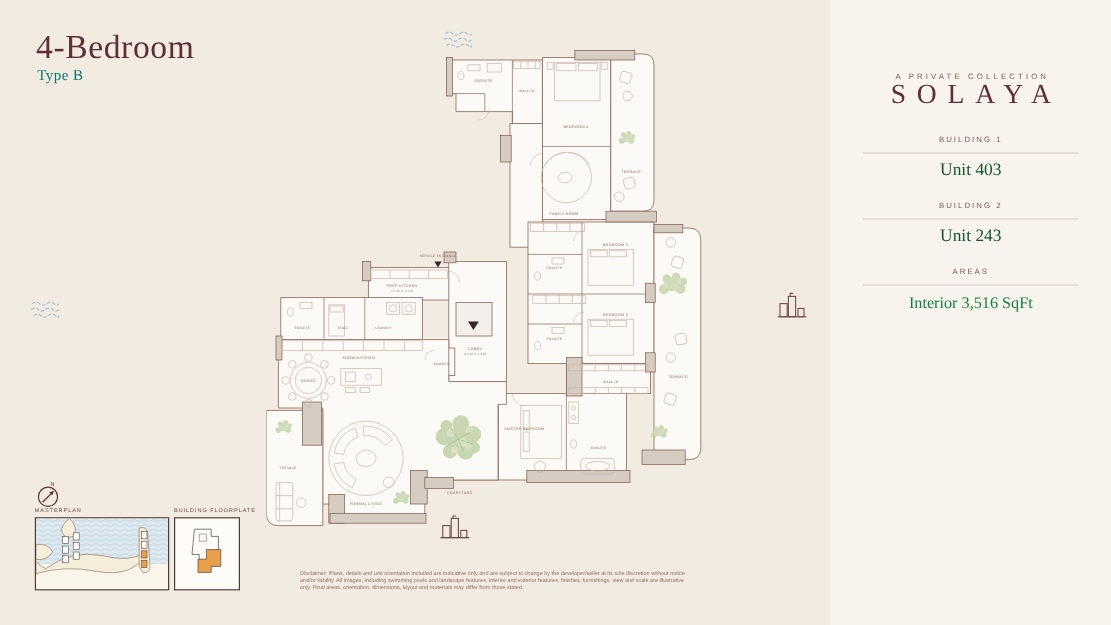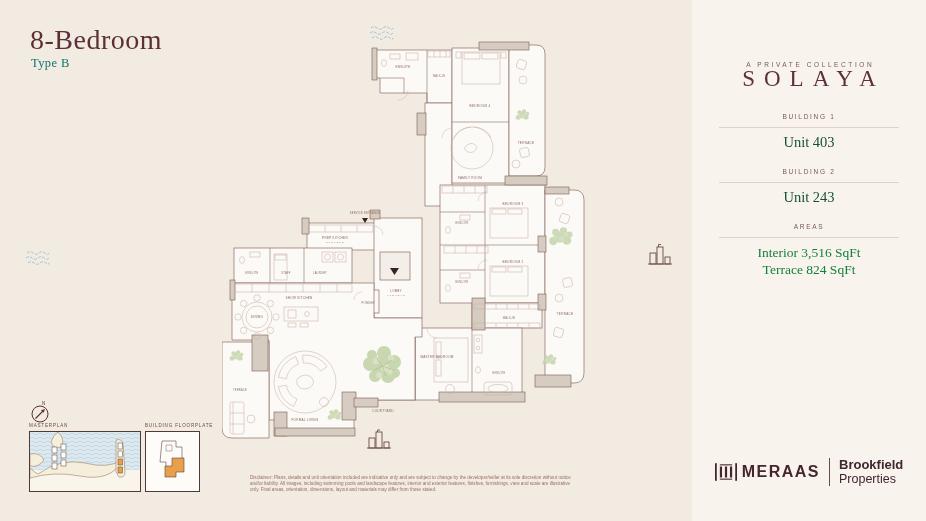--- a/index.html
+++ b/index.html
@@ -35,21 +35,21 @@
   .disclaimer{position:absolute;left:250px;top:475px;width:432px;font-size:4.6px;
               line-height:5.9px;color:#9b7066;}
   
   .abs{position:absolute;}
 </style>
 </head>
 <body>
 
 <div class="page">
 
-  <div class="title">8-Bedroom</div>
+  <div class="title">4-Bedroom</div>
   <div class="subtitle">Type B</div>
 
   <svg class="abs" style="left:26px;top:250px" width="24" height="16" viewBox="0 0 24 16">
     <g stroke="#a3c2d2" stroke-width="1" fill="none" stroke-dasharray="3 1.4">
       <path d="M1,3 q3,-2.6 6,0 t6,0 t6,0 t4,0"></path>
       <path d="M0,8 q3,-2.6 6,0 t6,0 t6,0 t5,0"></path>
       <path d="M2,13 q3,-2.6 6,0 t6,0 t6,0 t3,0"></path>
     </g>
   </svg>
 
@@ -401,38 +401,16 @@
     <div class="s-div" style="top:127px"></div>
     <div class="s-abs unit" style="top:134px">Unit 403</div>
 
     <div class="s-abs sec-label" style="top:168px">BUILDING 2</div>
     <div class="s-div" style="top:182px"></div>
     <div class="s-abs unit" style="top:189px">Unit 243</div>
 
     <div class="s-abs sec-label" style="top:223px">AREAS</div>
     <div class="s-div" style="top:237px"></div>
     <div class="s-abs area-line" style="top:244px">Interior 3,516 SqFt</div>
-    <div class="s-abs area-line" style="top:261px">Terrace 824 SqFt</div>
-
-    <div class="logo-row">
-      <div class="meraas">
-        <svg width="22" height="20" viewBox="0 0 20 18">
-          <g fill="#44262e">
-            <rect x="0" y="1" width="1.6" height="16"></rect>
-              <rect x="18.4" y="1" width="1.6" height="16"></rect>
-            <rect x="4.4" y="4" width="2" height="10"></rect>
-              <rect x="9" y="4" width="2" height="10"></rect>
-            <rect x="13.6" y="4" width="2" height="10"></rect>
-            <rect x="4.4" y="2" width="11.2" height="1"></rect>
-              <rect x="4.4" y="15" width="11.2" height="1"></rect>
-          </g>
-        </svg>
-        <span class="meraas-text">MERAAS</span>
-      </div>
-      <div class="logo-sep"></div>
-      <div class="bf">
-        <span class="bf-1">Brookfield</span>
-        <span class="bf-2">Properties</span>
-      </div>
-    </div>
+
   </div>
 
 </div>
 
 </body></html>

